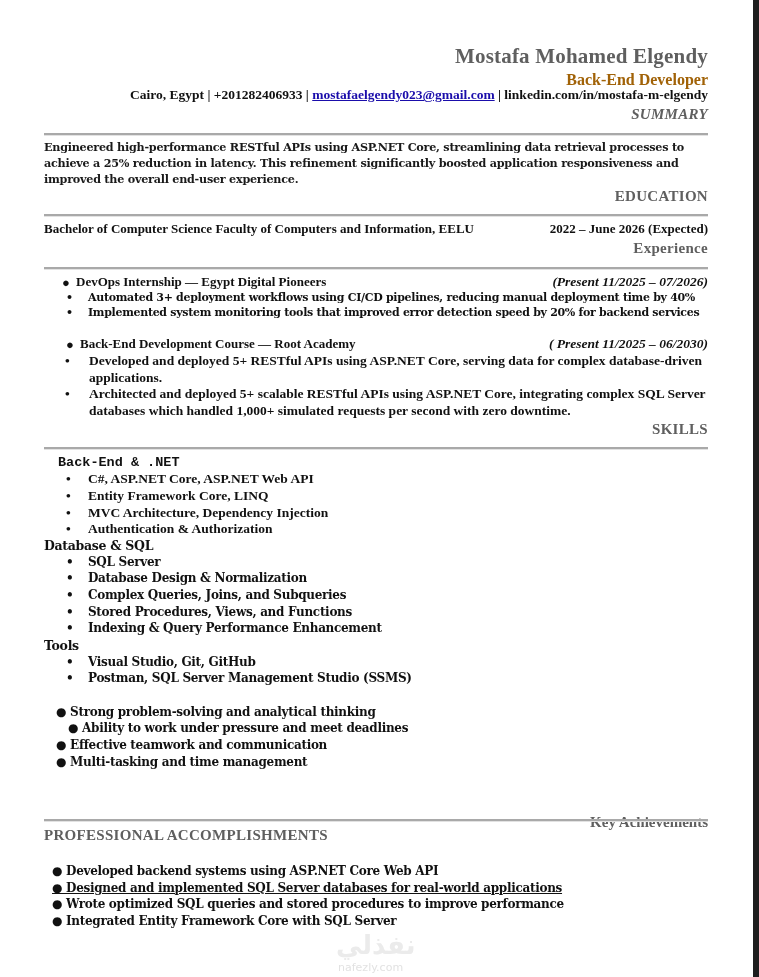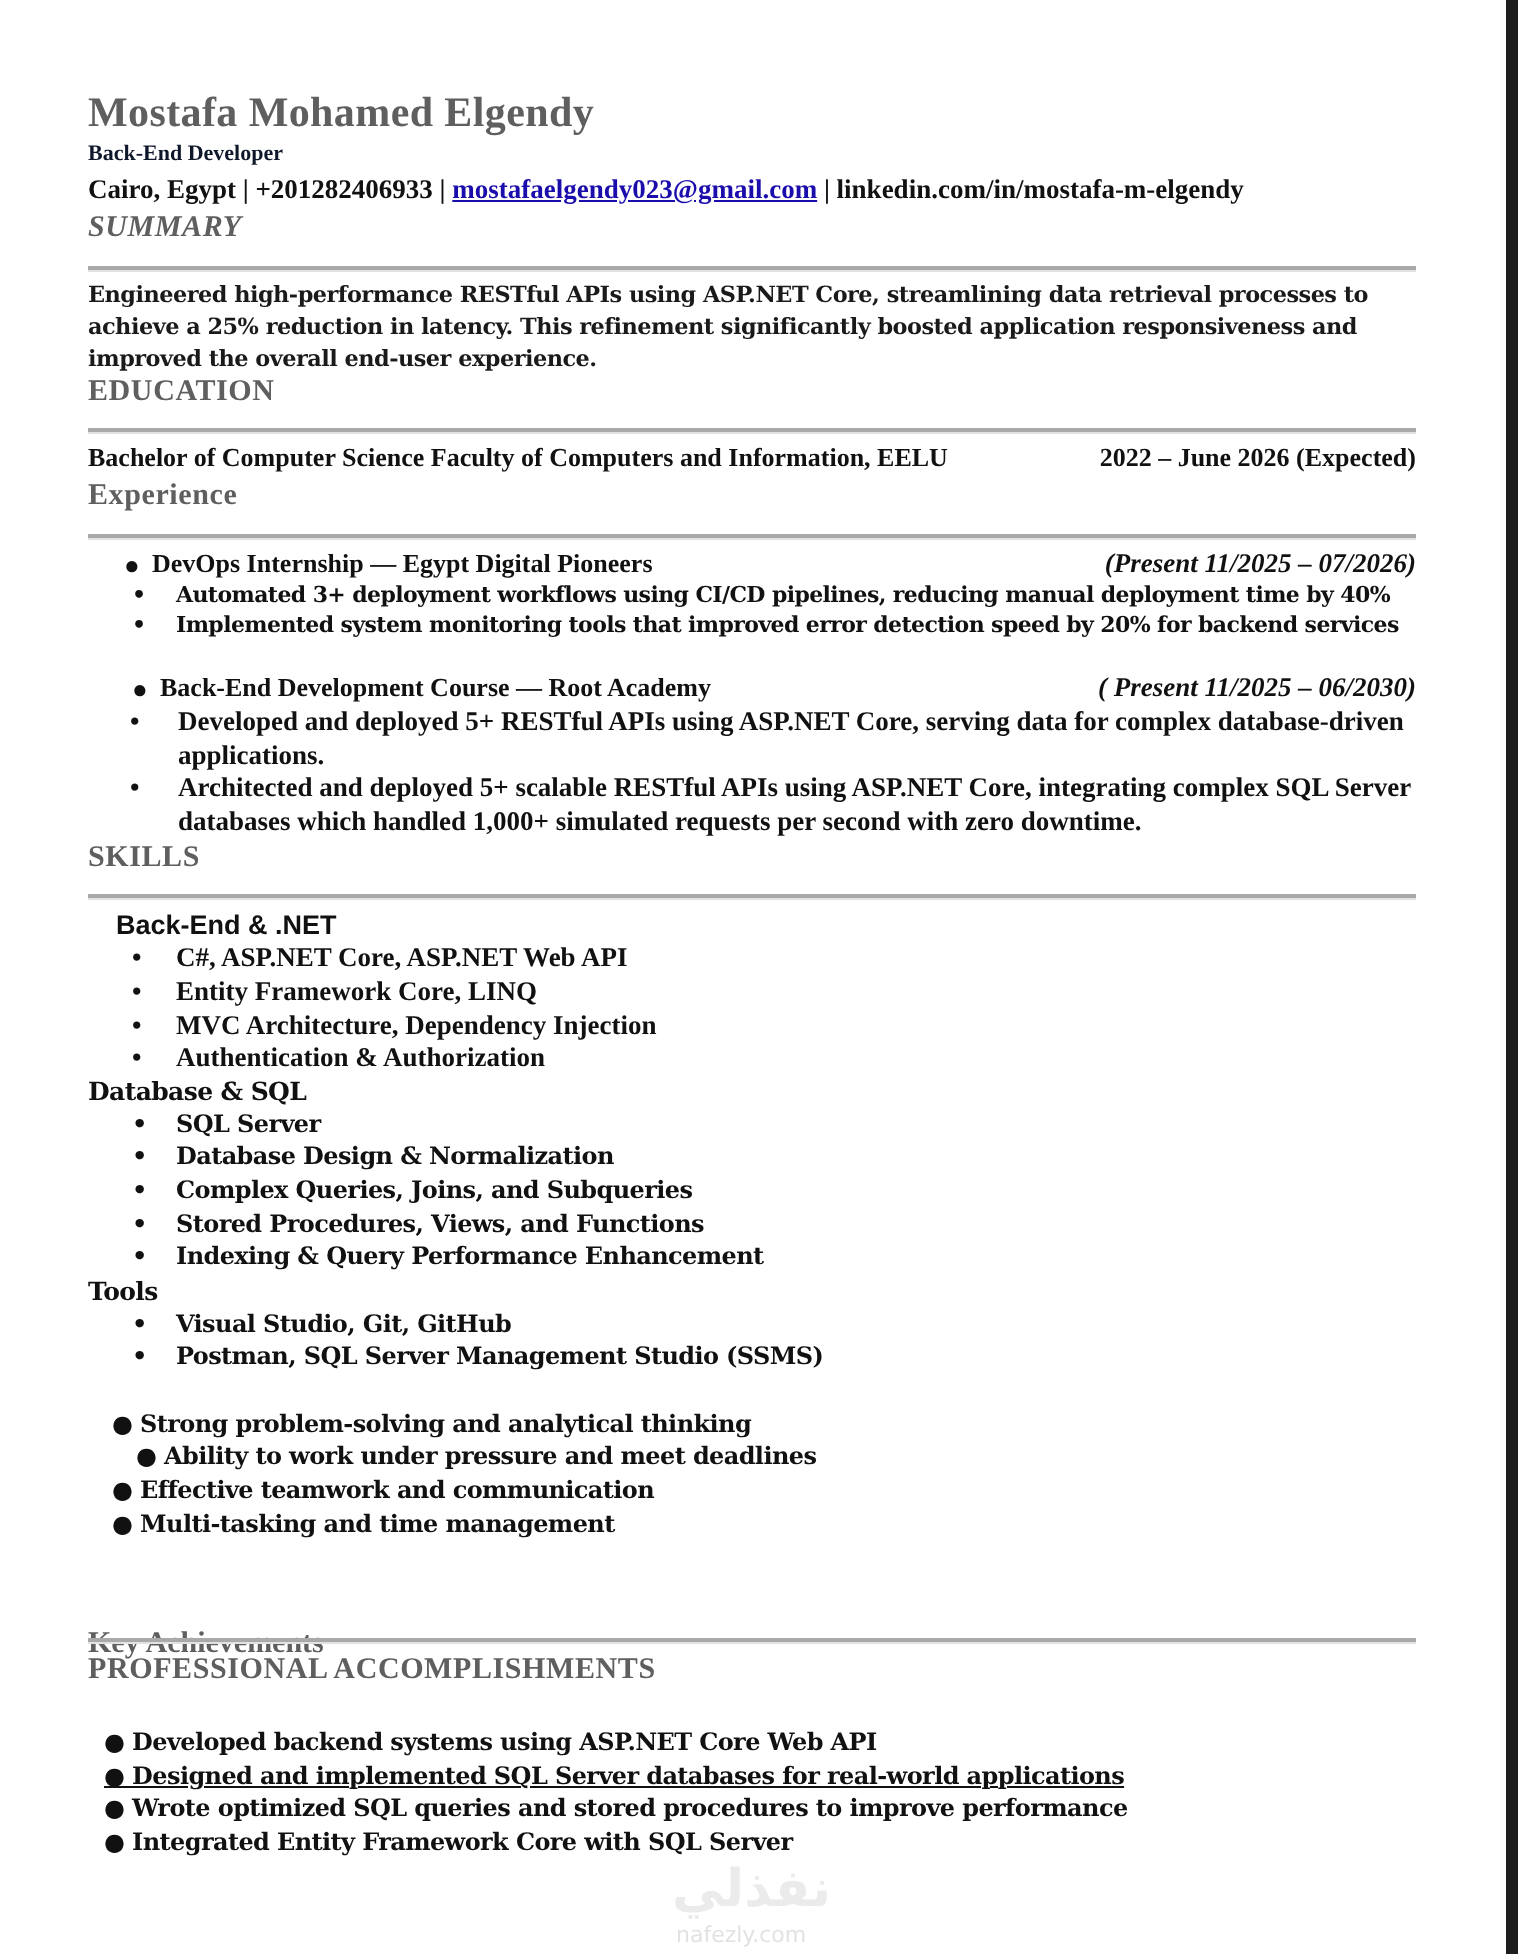--- a/index.html
+++ b/index.html
@@ -8,26 +8,26 @@
     background: #ffffff;
     font-family: "DejaVu Serif", "Liberation Serif", serif;
     color: #111;
   }
   .scrollbar {
     position: absolute; right: 0; top: 0; width: 6px; height: 977px;
     background: #1e1e1e;
   }
   .page { position: absolute; left: 44px; top: 0; width: 664px; }
   .abs { position: absolute; white-space: nowrap; }
-  .center { left: 0; width: 664px; text-align: left; }
+  .center { left: 0; width: 664px; text-align: right; }
   .name {
     top: 44px; font-size: 21px; font-weight: bold; color: #5f5f5f;
     font-family: "Liberation Serif", serif; letter-spacing: 0.2px;
   }
-  .title { top: 71px; font-size: 11px; font-weight: bold; color: #0f172a; font-family: "Liberation Serif", serif; }
+  .title { top: 71px; font-size: 16px; font-weight: bold; color: #a16207; font-family: "Liberation Serif", serif; }
   .contact { top: 87px; font-size: 13.5px; font-weight: bold; color: #111; font-family: "Liberation Serif", serif; }
   .contact a { color: #1a0dab; text-decoration: underline; font-weight: bold; }
   .sec-head {
     font-size: 15px; font-weight: bold; color: #5f5f5f;
     font-family: "Liberation Serif", serif; letter-spacing: 0.3px;
   }
   .rule {
     position: absolute; left: 0; width: 664px; height: 2px; background: #a9a9a9;
     border-bottom: 1px solid #e2e2e2;
   }
@@ -109,21 +109,21 @@
     </div>
     <div class="bullet-l" style="left:45px; top:385px; width:625px;">
       <span class="dot" style="left:-24px;">•</span>
       <span>Architected and deployed 5+ scalable RESTful APIs using ASP.NET Core, integrating complex SQL Server databases which handled 1,000+ simulated requests per second with zero downtime.</span>
     </div>
   </div>
 
   <div class="abs center sec-head" style="top:421px;">SKILLS</div>
   <div class="rule" style="top:447px;"></div>
 
-  <div class="abs skill-cat" style="left:14px; top:455px; font-family:Liberation Sans, sans-serif; font-size:13.5px; letter-spacing:0;">Back-End &amp; .NET</div>
+  <div class="abs skill-cat" style="left:14px; top:455px; font-family:Liberation Mono, monospace; font-size:13.5px; letter-spacing:0;">Back-End &amp; .NET</div>
   <div class="abs skill-item" style="left:44px; top:471px; font-family:'Liberation Serif',serif; font-size:13.5px; letter-spacing:0;"><span class="dot">•</span><span>C#, ASP.NET Core, ASP.NET Web API</span></div>
   <div class="abs skill-item" style="left:44px; top:488px; font-family:'Liberation Serif',serif; font-size:13.5px; letter-spacing:0;"><span class="dot">•</span><span>Entity Framework Core, LINQ</span></div>
   <div class="abs skill-item" style="left:44px; top:505px; font-family:'Liberation Serif',serif; font-size:13.5px; letter-spacing:0;"><span class="dot">•</span><span>MVC Architecture, Dependency Injection</span></div>
   <div class="abs skill-item" style="left:44px; top:521px; font-family:'Liberation Serif',serif; font-size:13.5px; letter-spacing:0;"><span class="dot">•</span><span>Authentication &amp; Authorization</span></div>
 
   <div class="abs skill-cat" style="left:0; top:538px;">Database &amp; SQL</div>
   <div class="abs skill-item" style="left:44px; top:555px;"><span class="dot">•</span><span>SQL Server</span></div>
   <div class="abs skill-item" style="left:44px; top:571px;"><span class="dot">•</span><span>Database Design &amp; Normalization</span></div>
   <div class="abs skill-item" style="left:44px; top:588px;"><span class="dot">•</span><span>Complex Queries, Joins, and Subqueries</span></div>
   <div class="abs skill-item" style="left:44px; top:605px;"><span class="dot">•</span><span>Stored Procedures, Views, and Functions</span></div>

